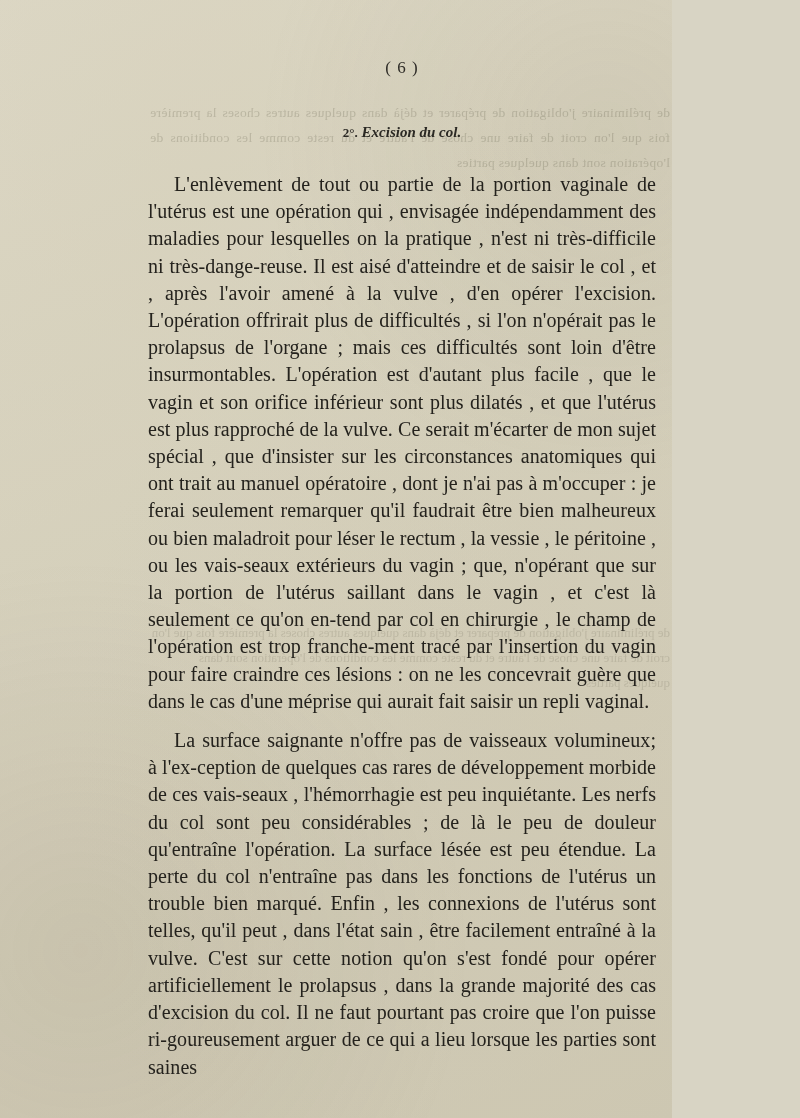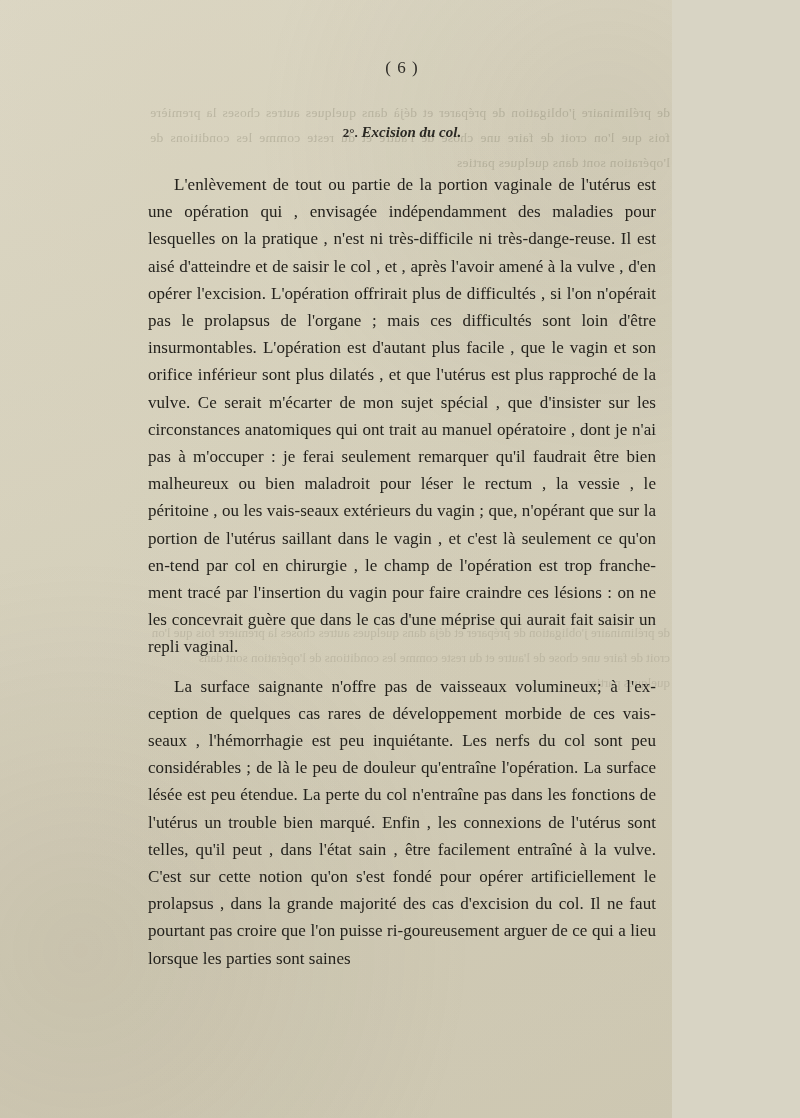--- a/index.html
+++ b/index.html
@@ -82,21 +82,21 @@
     position: relative;
     z-index: 2;
   }
   .section-heading .num {
     font-style: normal;
     font-size: 13px;
   }
   .body-text {
     position: relative;
     z-index: 2;
-    font-size: 17px;
+    font-size: 20px;
     line-height: 27.2px;
     color: #24221d;
     text-align: justify;
     text-justify: inter-word;
     letter-spacing: 0.05px;
   }
   .body-text p {
     margin: 0;
     text-indent: 26px;
   }

